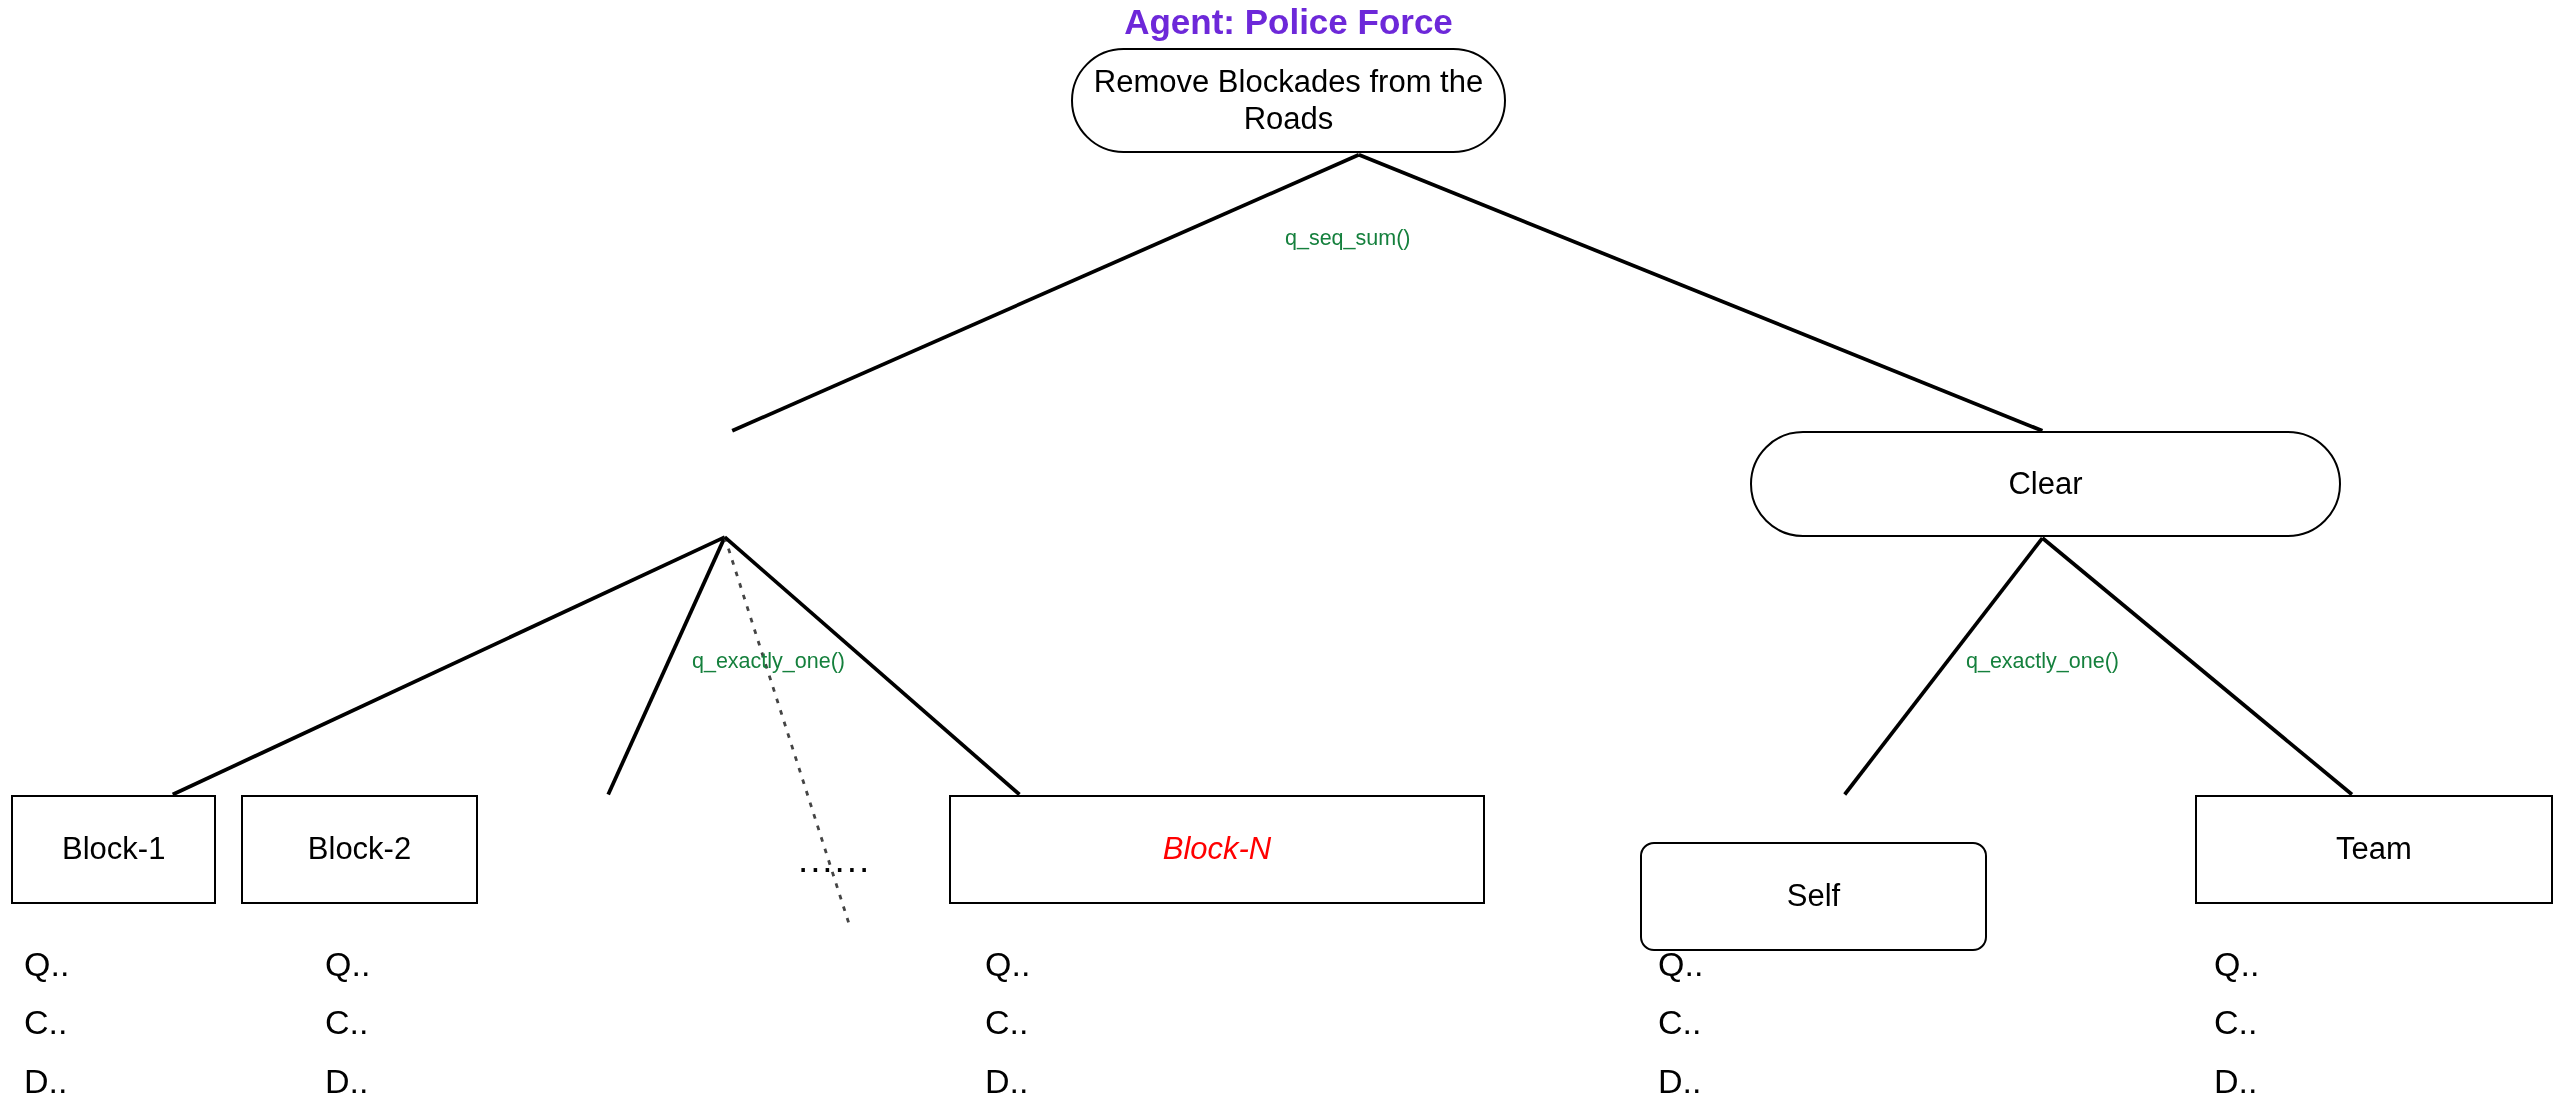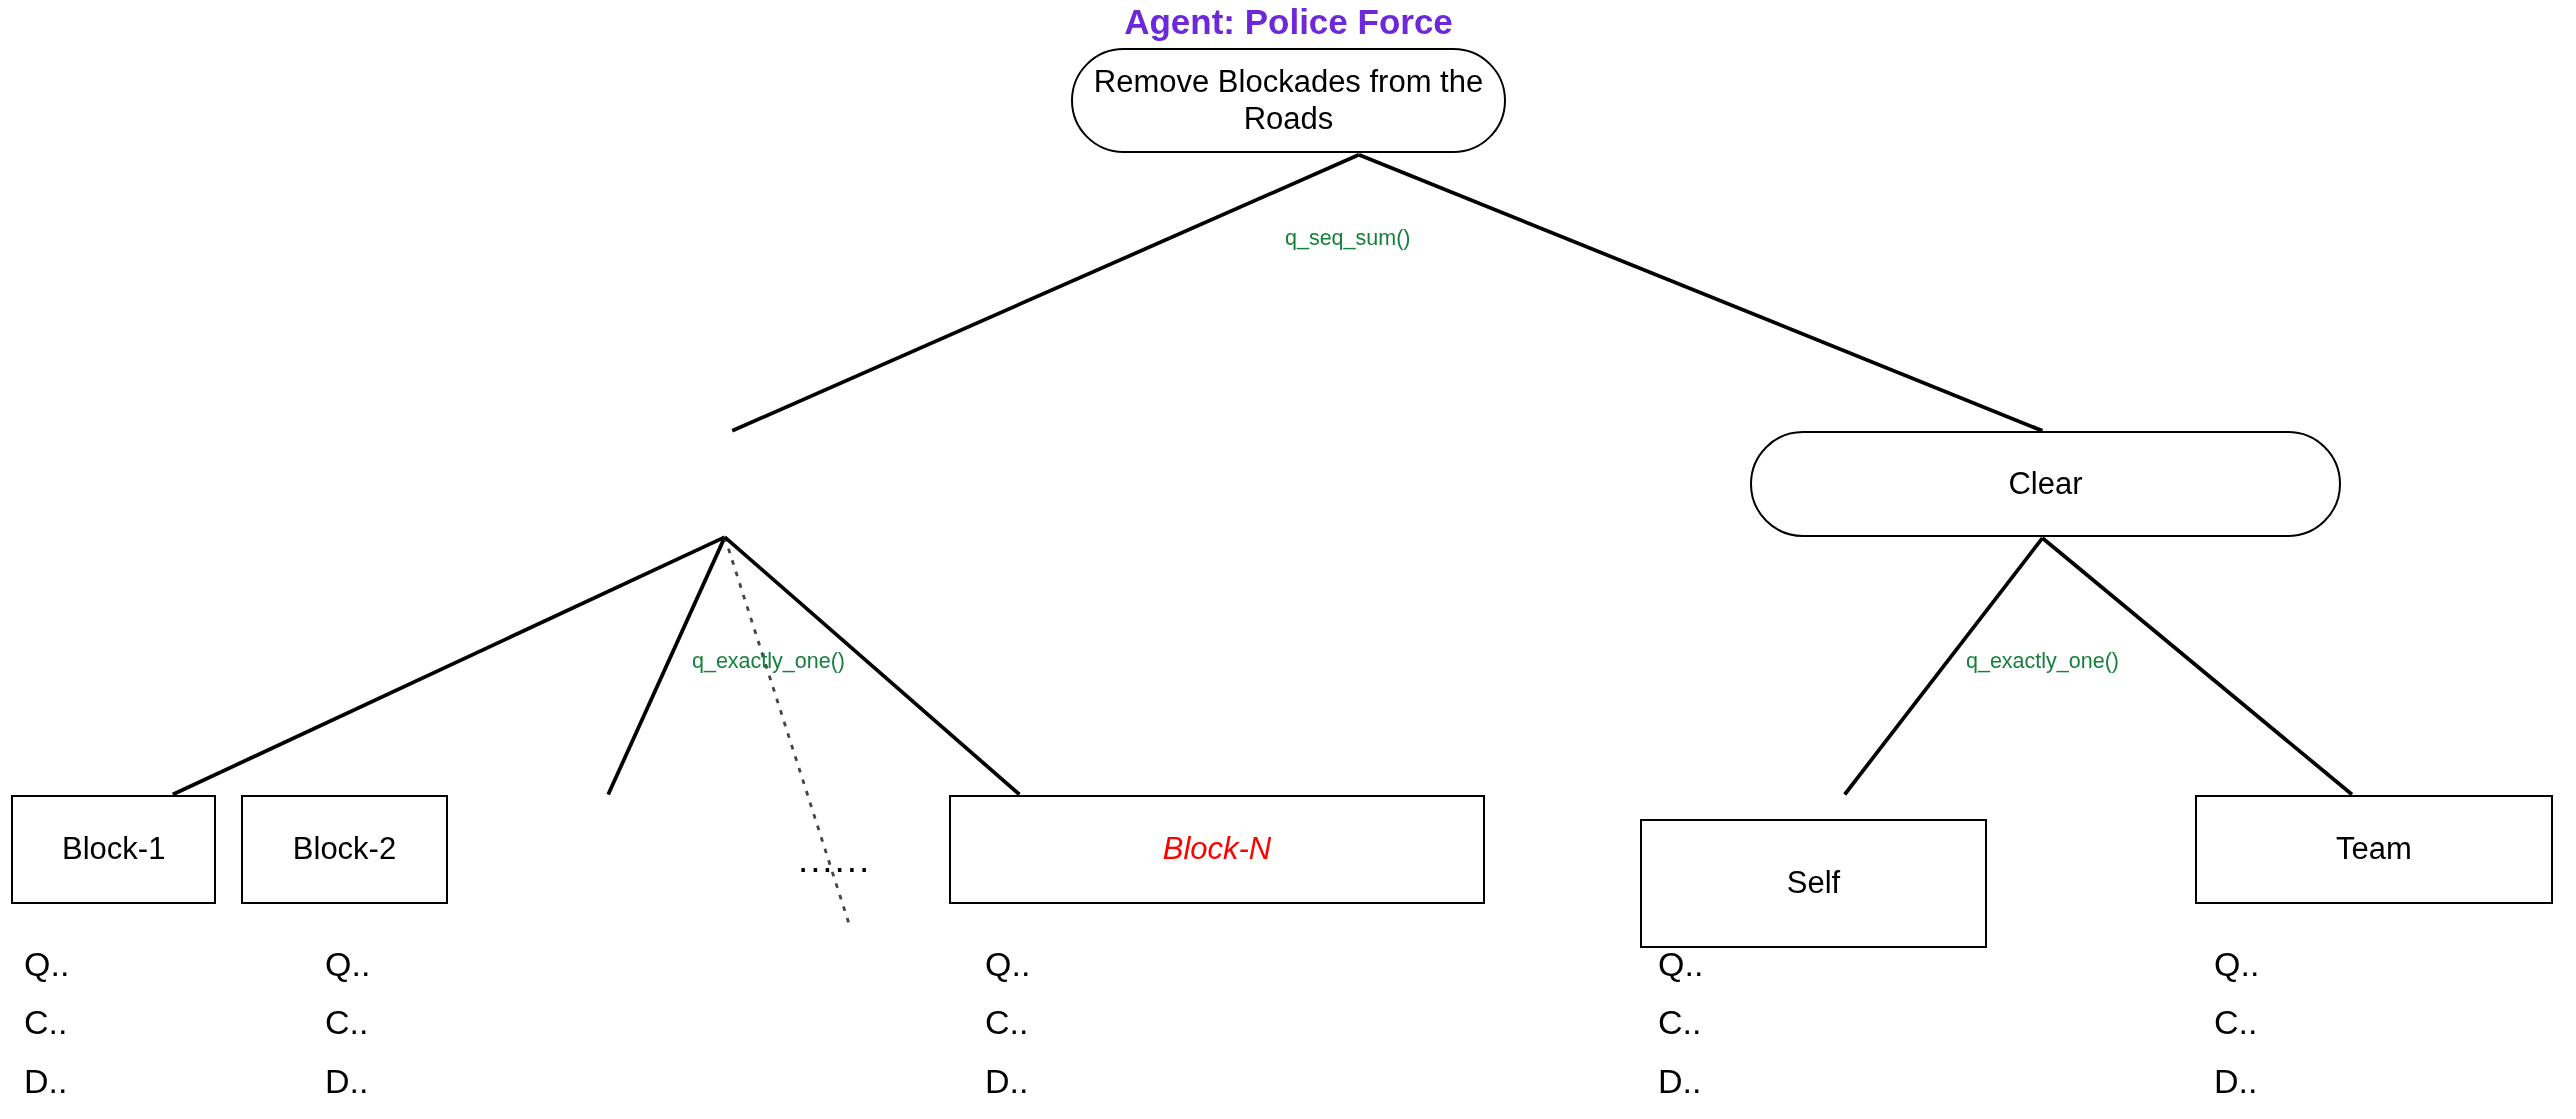--- a/index.html
+++ b/index.html
@@ -126,29 +126,29 @@
   </div>
 
   <div class="edge-label" style="left:692px; top:649px;">q_exactly_one()</div>
 
   <div class="edge-label" style="left:1966px; top:649px;">q_exactly_one()</div>
 
   <div class="node rect t-leaf" style="left:11.2px; top:795px; width:205px; height:109px;">
     <span class="node-label">Block-1</span>
   </div>
 
-  <div class="node rect t-leaf" style="left:241px; top:795px; width:207px; height:109px;">
+  <div class="node rect t-leaf" style="left:241px; top:795px; width:237px; height:109px;">
     <span class="node-label">Block-2</span>
   </div>
 
   <div class="node rect t-leaf" style="left:949px; top:795px; width:536px; height:109px;font-style:italic;">
     <span class="node-label red-text">Block-N</span>
   </div>
 
-  <div class="node rect t-leaf" style="left:1640px; top:819px; width:347px; height:129px;">
+  <div class="node rect t-leaf" style="left:1640px; top:842px; width:347px; height:109px;border-radius:14px;">
     <span class="node-label">Self</span>
   </div>
 
   <div class="node rect t-leaf" style="left:2195px; top:795px; width:358px; height:109px;text-align:center;">
     <span class="node-label">Team</span>
   </div>
 
   <div class="ellipsis-mark" style="left:798px; top:841px;">......</div>
 
   <div class="qcd-group" style="left:24px; top:935px;">

